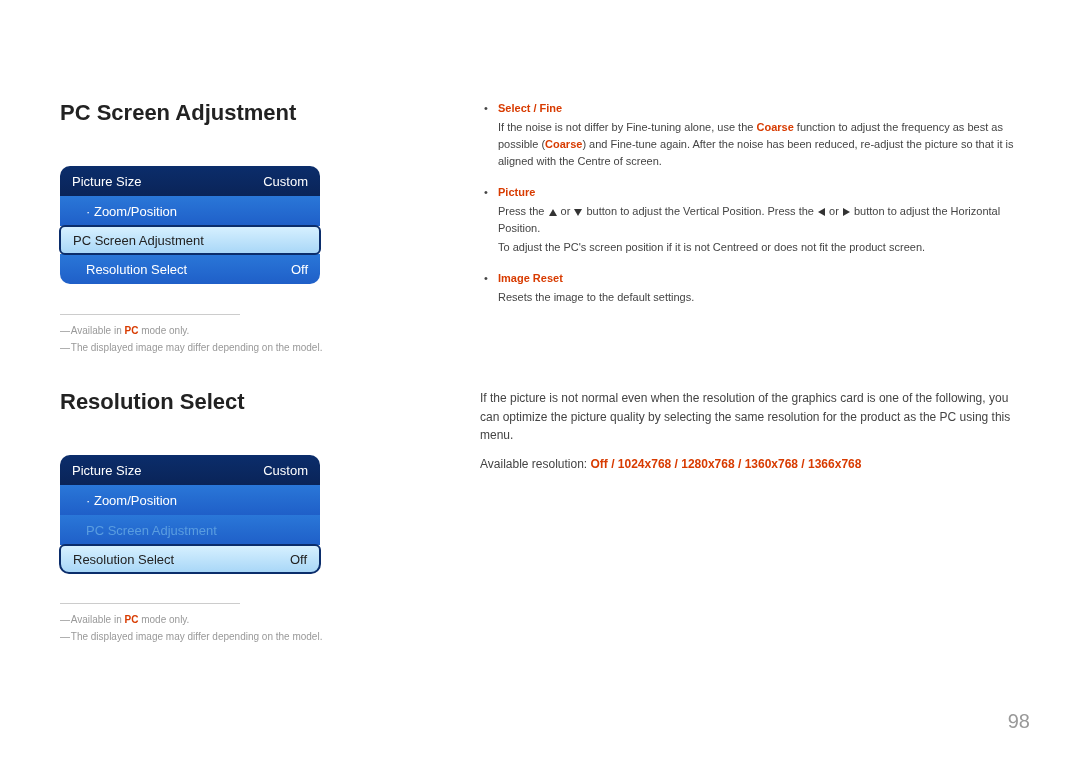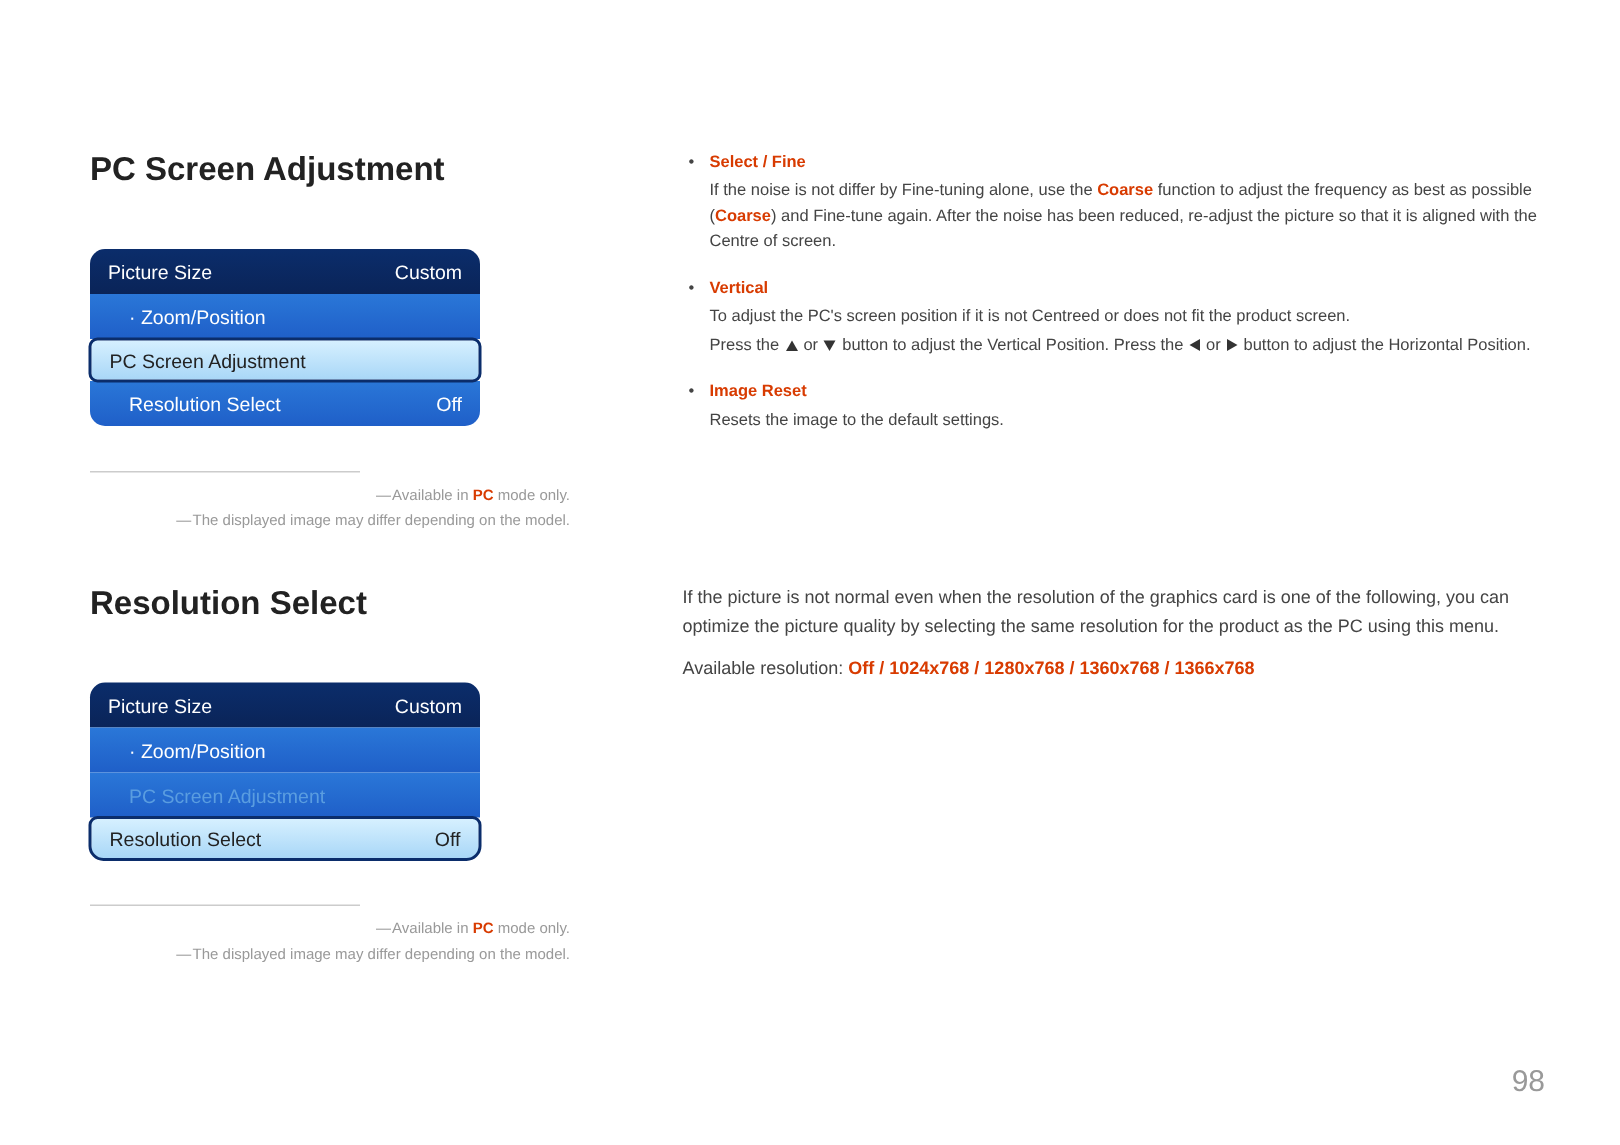--- a/index.html
+++ b/index.html
@@ -15,21 +15,21 @@
   .page-number {
     position: absolute;
     right: 50px;
     bottom: 30px;
     font-size: 20px;
     color: #999;
     font-weight: 300;
   }
   .columns {
     display: flex;
-    gap: 75px;
+    gap: 100px;
   }
   .left-col { width: 320px; flex: none; }
   .right-col { flex: 1; }
   h1.section {
     font-size: 22px;
     font-weight: bold;
     color: #222;
     margin-bottom: 40px;
   }
   .menu-box {
@@ -74,21 +74,20 @@
   hr.thin {
     border: none;
     border-top: 1px solid #ccc;
     width: 180px;
     margin: 18px 0 10px 0;
   }
   .footnote {
     font-size: 10px;
     color: #999;
     margin: 6px 0;
-    text-align: right;
   }
   .footnote .dash::before { content: "― "; letter-spacing: -1px; }
   .footnote .accent { color: #d83b01; font-weight: bold; }
   .bullet-list { list-style: none; }
   .bullet-list > li {
     position: relative;
     padding-left: 18px;
     margin-bottom: 14px;
     font-size: 11px;
     line-height: 1.55;
@@ -159,23 +158,23 @@
     <p class="footnote"><span class="dash"></span><span>The displayed image may differ depending on the model.</span></p>
   </div>
 
   <div class="right-col">
     <ul class="bullet-list">
       <li>
         <span class="bullet-title">Select / Fine</span>
         <p><span>If the noise is not differ by Fine-tuning alone, use the </span><span class="accent">Coarse</span><span> function to adjust the frequency as best as possible (</span><span class="accent">Coarse</span><span>) and Fine-tune again. After the noise has been reduced, re-adjust the picture so that it is aligned with the Centre of screen.</span></p>
       </li>
       <li>
-        <span class="bullet-title">Vertical</span>
+        <span class="bullet-title">Picture</span>
+        <p><span>Press the </span><span class="arrow-icon arrow-up"></span><span> or </span><span class="arrow-icon arrow-down"></span><span> button to adjust the Vertical Position. Press the </span><span class="arrow-icon arrow-left"></span><span> or </span><span class="arrow-icon arrow-right"></span><span> button to adjust the Horizontal Position.</span></p>
         <p>To adjust the PC's screen position if it is not Centreed or does not fit the product screen.</p>
-        <p><span>Press the </span><span class="arrow-icon arrow-up"></span><span> or </span><span class="arrow-icon arrow-down"></span><span> button to adjust the Vertical Position. Press the </span><span class="arrow-icon arrow-left"></span><span> or </span><span class="arrow-icon arrow-right"></span><span> button to adjust the Horizontal Position.</span></p>
       </li>
       <li>
         <span class="bullet-title">Image Reset</span>
         <p>Resets the image to the default settings.</p>
       </li>
     </ul>
   </div>
 </div>
 
 <div class="columns section2">

